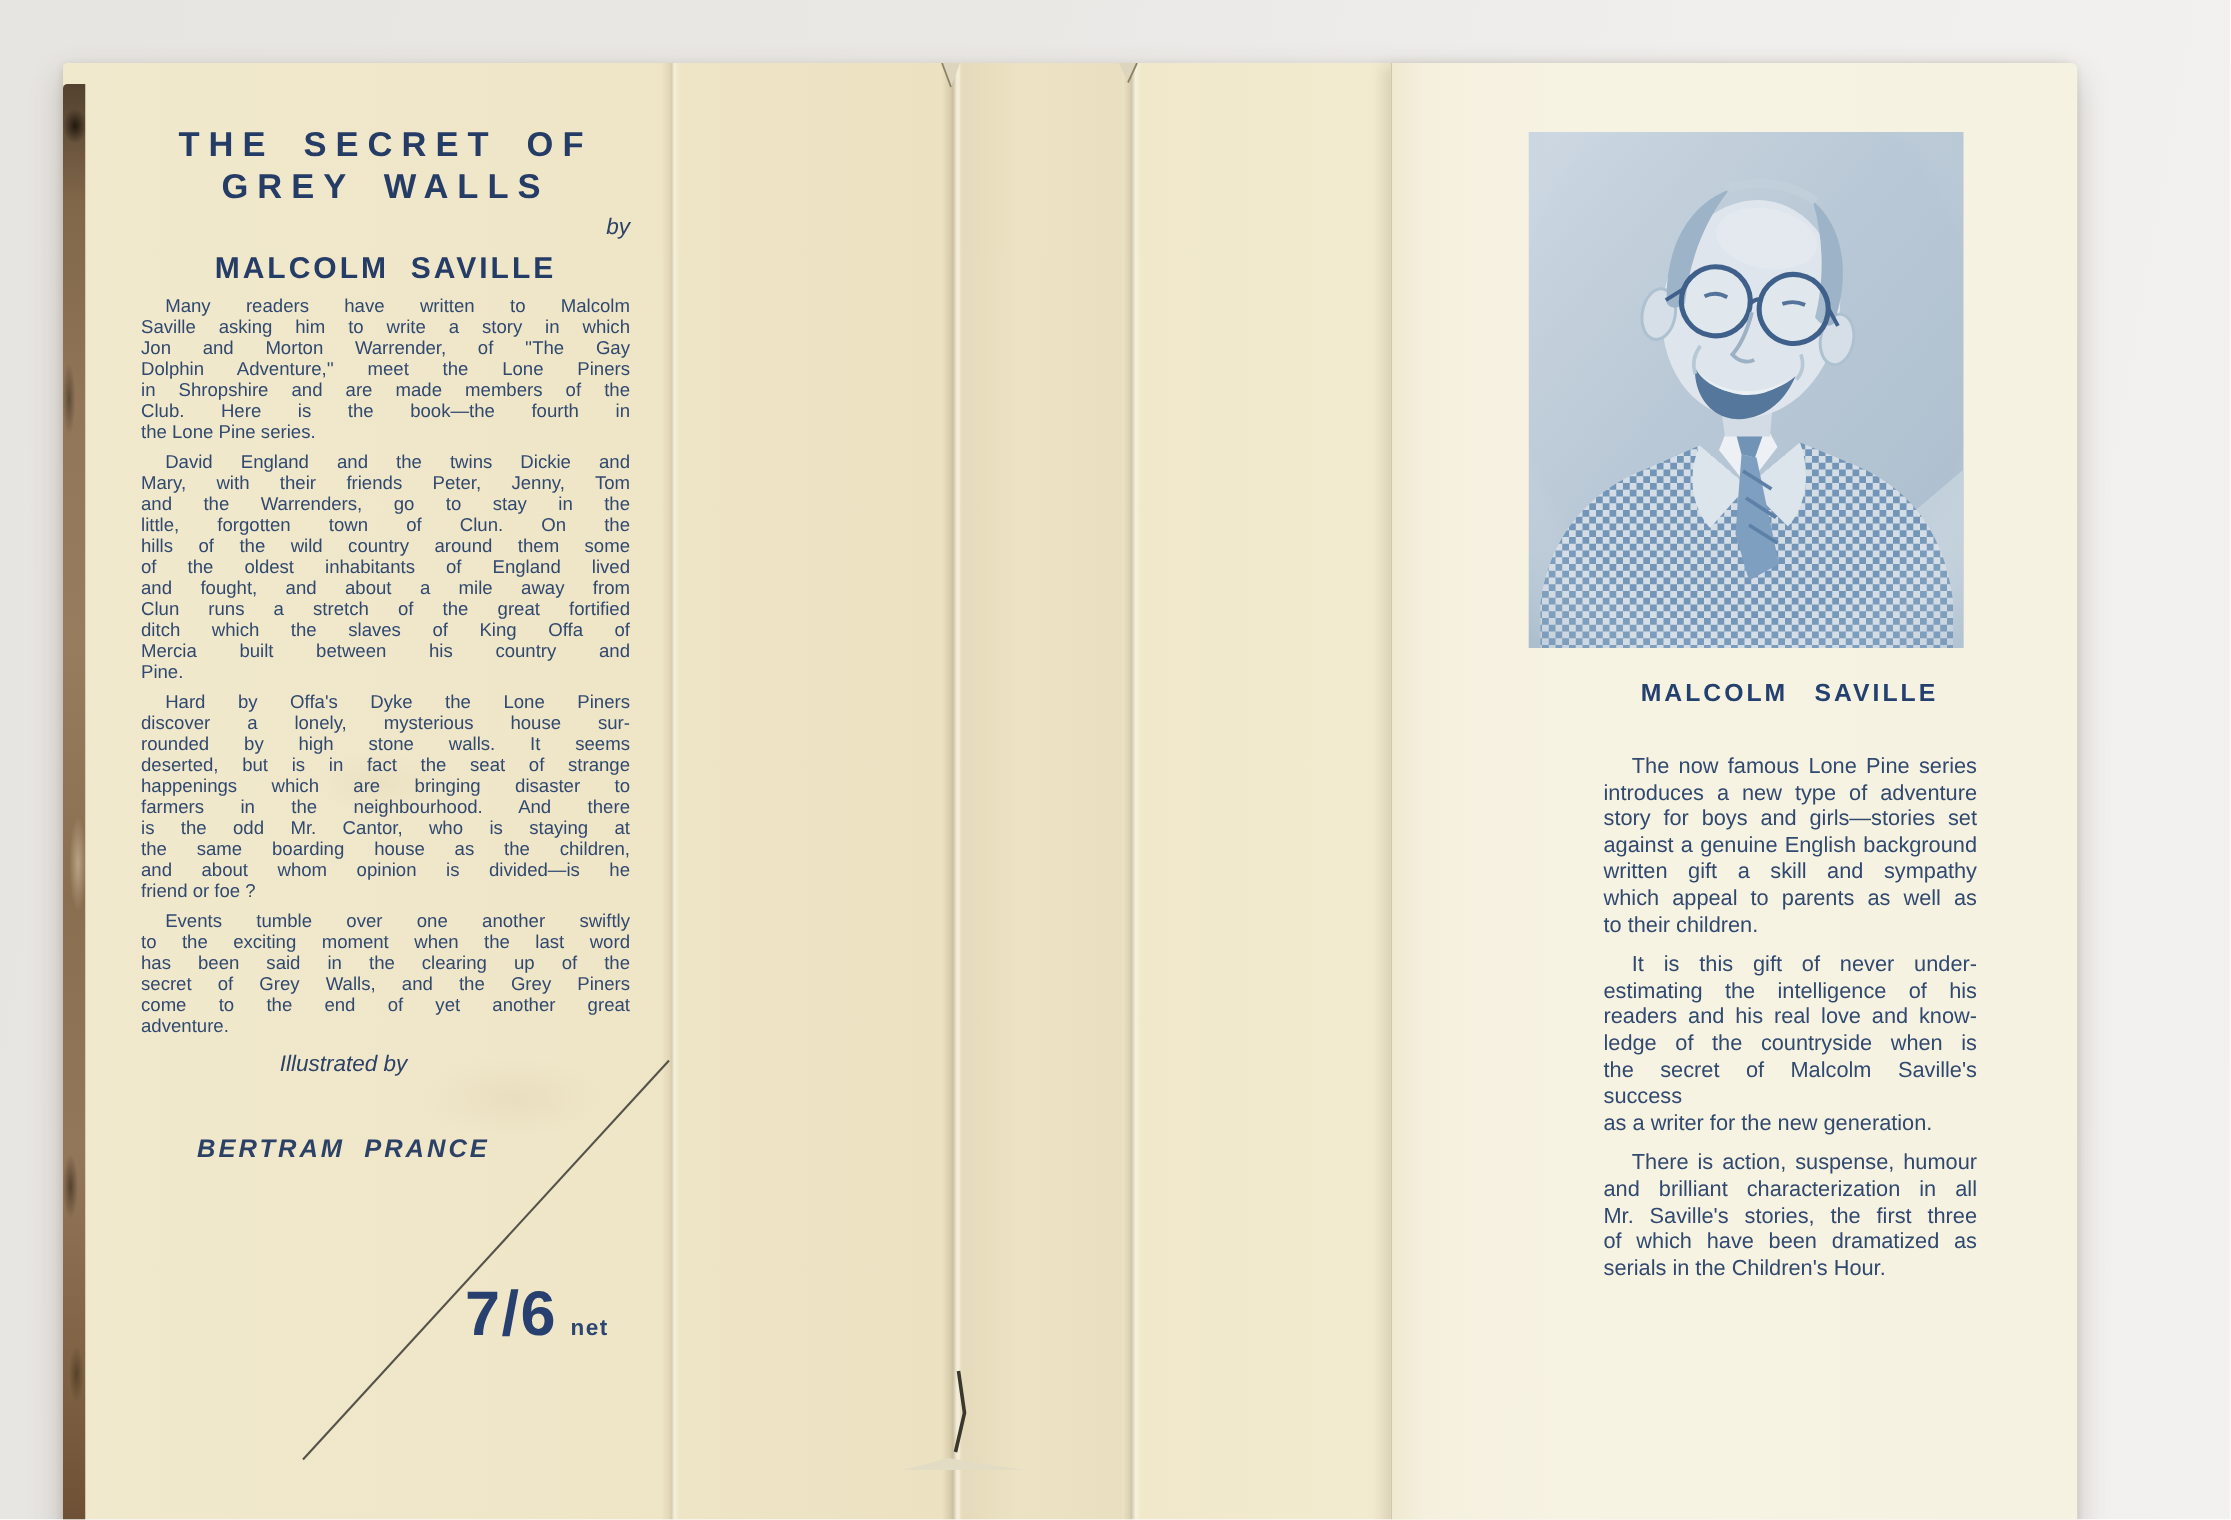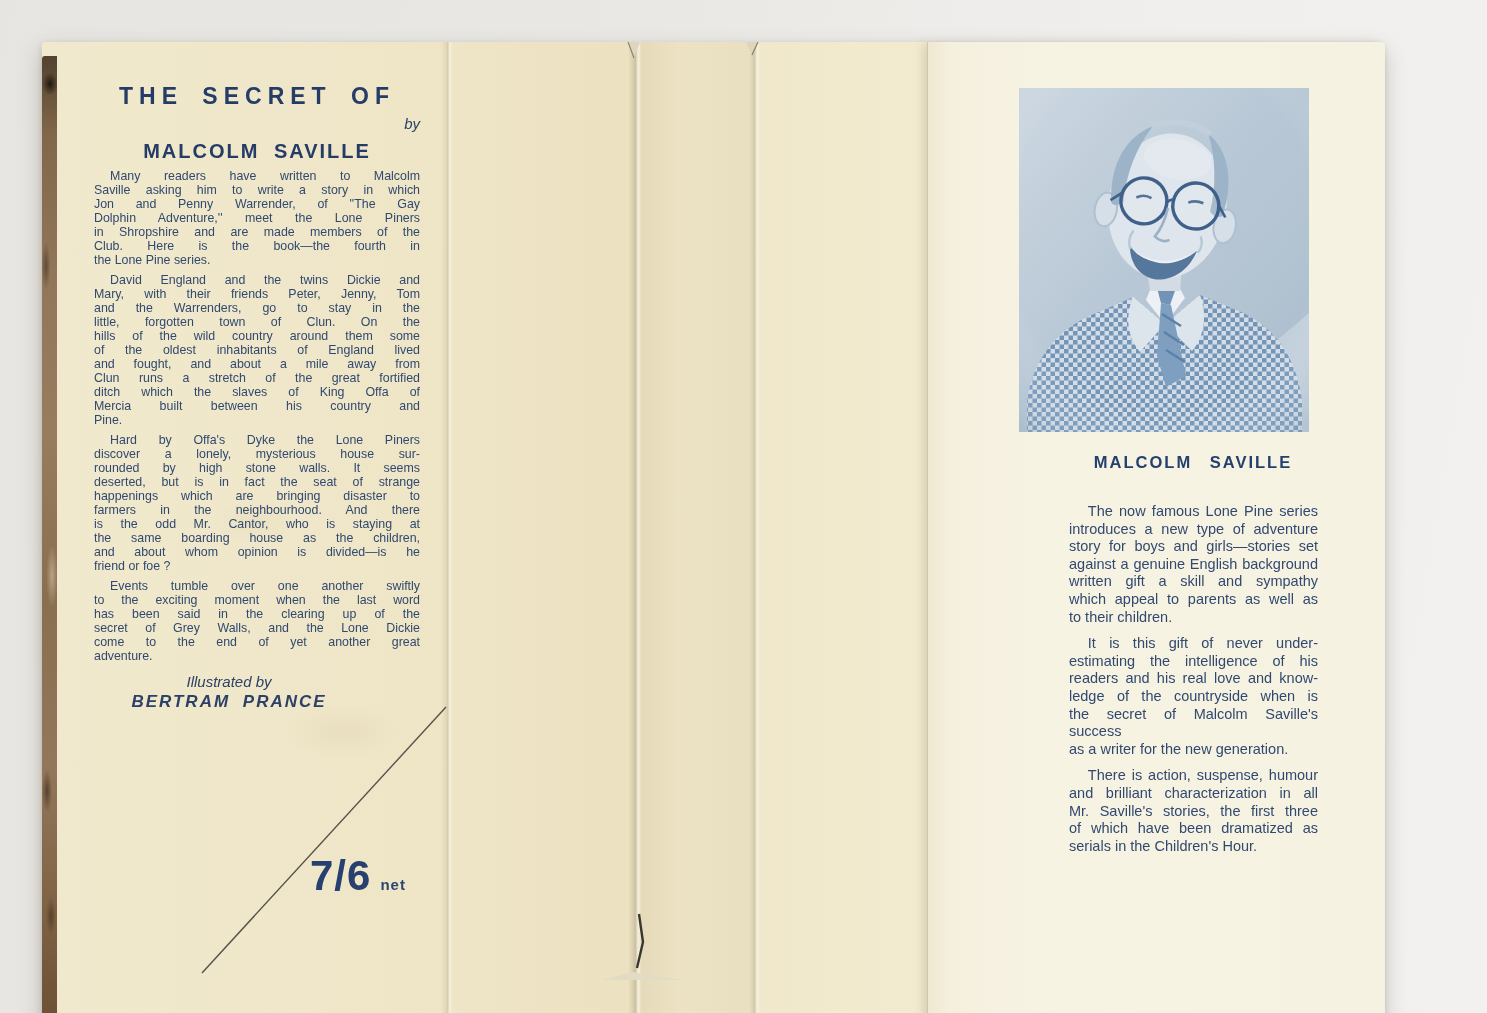--- a/index.html
+++ b/index.html
@@ -53,21 +53,21 @@
   .bk-title { text-align:center; color:#243c66; font-weight:bold; font-size:23px; line-height:28px; letter-spacing:6px; word-spacing:7px; }
   .byline   { text-align:right; font-style:italic; font-size:15px; line-height:19px; color:#2c4166; margin-top:4px; }
   .bk-author{ text-align:center; font-weight:bold; font-size:20px; line-height:24px; letter-spacing:2px; word-spacing:7px; color:#243c66; margin-top:6px; }
   .para { font-size:12.4px; line-height:14px; margin-top:6px; }
   .para:first-of-type { margin-top:10px; }
   .jline { text-align:justify; text-align-last:justify; }
   .jline-last { text-align-last:left; }
   .para .jline:first-child { text-indent:1.3em; }
   .illus-block { margin-top:10px; text-align:center; padding-right:56px; color:#2c4166; }
   .illus-by { font-style:italic; font-size:15px; line-height:18px; }
-  .illustrator { font-style:italic; font-weight:bold; font-size:17px; line-height:22px; letter-spacing:2px; word-spacing:6px; }
+  .illustrator { font-style:italic; font-weight:bold; font-size:17px; line-height:22px; letter-spacing:2px; word-spacing:6px;margin-top:36px; }
   
   .price { position:absolute; left:268px; top:810px; color:#27406f; white-space:nowrap; }
   .price-num { font-weight:bold; font-size:42px; letter-spacing:1px; }
   .price-net { font-size:15px; font-weight:bold; letter-spacing:1px; margin-left:9px; color:#2c4670; }
   
   .photo { position:absolute; left:977px; top:46px; width:290px; height:344px; box-shadow:0 0 0 1px rgba(110,130,155,.25) inset; }
   .bf-heading { position:absolute; left:1027px; top:411px; width:248px; text-align:center;
     font-weight:bold; font-size:16.5px; letter-spacing:2px; word-spacing:11px; color:#24406e; }
   .bf-text { position:absolute; left:1027px; top:452px; width:249px; font-size:14.5px; line-height:17.6px; color:#31496f; }
   .bf-text .para { font-size:14.5px; line-height:17.6px; margin-top:9px; }
@@ -82,27 +82,28 @@
 
     <div class="board-edge"></div>
     <div class="crease flap-fold"></div>
     <div class="spine-shade"></div>
     <div class="crease spine-1"></div>
     <div class="crease spine-2"></div>
     <div class="back-flap"></div>
 
     <div class="front-flap-content">
       <div class="bk-title">THE SECRET OF</div>
+      <div class="bk-title">GREY WALLS</div>
       <div class="byline">by</div>
       <div class="bk-author">MALCOLM SAVILLE</div>
 
       <div class="para">
           <div class="jline">Many readers have written to Malcolm</div>
           <div class="jline">Saville asking him to write a story in which</div>
-          <div class="jline">Jon and Penny Warrender, of ''The Gay</div>
+          <div class="jline">Jon and Morton Warrender, of ''The Gay</div>
           <div class="jline">Dolphin Adventure,'' meet the Lone Piners</div>
           <div class="jline">in Shropshire and are made members of the</div>
           <div class="jline">Club.  Here is the book—the fourth in</div>
           <div class="jline jline-last">the Lone Pine series.</div>
         </div>
       <div class="para">
           <div class="jline">David England and the twins Dickie and</div>
           <div class="jline">Mary, with their friends Peter, Jenny, Tom</div>
           <div class="jline">and the Warrenders, go to stay in the</div>
           <div class="jline">little, forgotten town of Clun.  On the</div>
@@ -123,21 +124,21 @@
           <div class="jline">farmers in the neighbourhood.  And there</div>
           <div class="jline">is the odd Mr. Cantor, who is staying at</div>
           <div class="jline">the same boarding house as the children,</div>
           <div class="jline">and about whom opinion is divided—is he</div>
           <div class="jline jline-last">friend or foe ?</div>
         </div>
       <div class="para">
           <div class="jline">Events tumble over one another swiftly</div>
           <div class="jline">to the exciting moment when the last word</div>
           <div class="jline">has been said in the clearing up of the</div>
-          <div class="jline">secret of Grey Walls, and the Lone Dickie</div>
+          <div class="jline">secret of Grey Walls, and the Grey Piners</div>
           <div class="jline">come to the end of yet another great</div>
           <div class="jline jline-last">adventure.</div>
         </div>
 
       <div class="illus-block">
         <div class="illus-by">Illustrated by</div>
         <div class="illustrator">BERTRAM PRANCE</div>
       </div>
     </div>
 

